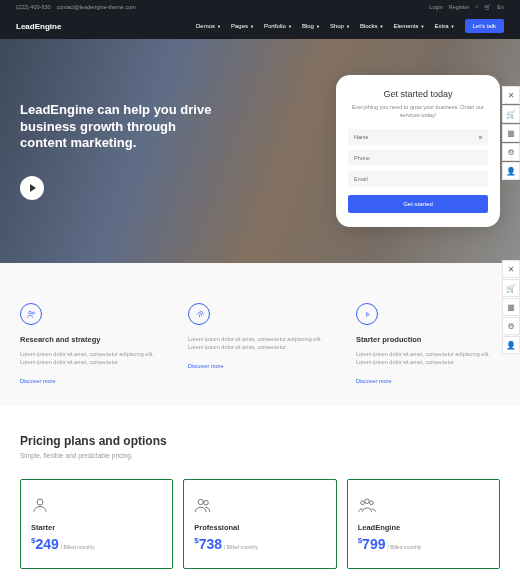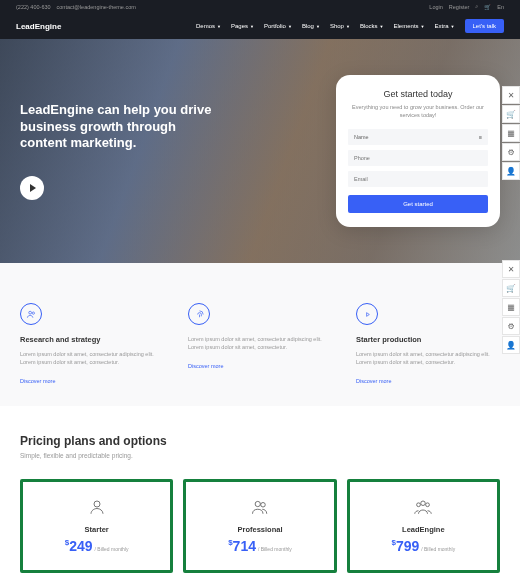--- a/index.html
+++ b/index.html
@@ -28,21 +28,21 @@
 .feature{flex:1}
 .feat-icon{width:22px;height:22px;border:1px solid #3860f6;border-radius:50%;display:flex;align-items:center;justify-content:center;margin-bottom:10px}
 .feat-icon svg{width:11px;height:11px;stroke:#3860f6;fill:none;stroke-width:1.5}
 .feat-title{font-size:7.5px;font-weight:600;color:#333;margin-bottom:6px}
 .feat-desc{font-size:5.5px;color:#999;line-height:1.5;margin-bottom:10px}
 .feat-link{font-size:5.5px;color:#3860f6;text-decoration:none}
 .pricing{padding:28px 20px 0}
 .pricing-title{font-size:12px;font-weight:700;color:#333;margin-bottom:4px}
 .pricing-sub{font-size:6.5px;color:#999;margin-bottom:20px}
 .price-cards{display:flex;gap:10px}
-.price-card{flex:1;border:3px solid #15803d;padding:16px 10px;text-align:center;border-radius:2px}
+.price-card{flex:1;border:1px solid #15803d;padding:16px 10px;text-align:left;border-radius:2px}
 .price-icon{margin-bottom:8px}
 .price-icon svg{width:18px;height:18px;stroke:#666;fill:none;stroke-width:1.2}
 .price-name{font-size:7.5px;font-weight:600;color:#333;margin-bottom:4px}
 .price-val{font-size:14px;font-weight:600;color:#3860f6}
 .price-dollar{font-size:8px;vertical-align:top}
 .price-period{font-size:5px;color:#999;font-weight:400}
 .side-widgets{position:fixed;right:0;top:86px;display:flex;flex-direction:column;gap:1px}
 .widget{width:18px;height:18px;background:#fff;border:1px solid #e5e5e5;display:flex;align-items:center;justify-content:center;font-size:8px;color:#666}
 .side-widgets.second{top:260px}
 </style>
@@ -168,21 +168,21 @@
       <div class="price-name">Starter</div>
       <div><span class="price-dollar price-val">$</span><span class="price-val">249</span> <span class="price-period">/ Billed monthly</span></div>
     </div>
     <div class="price-card">
       <div class="price-icon"><svg viewBox="0 0 24 24">
             <circle cx="9" cy="8" r="3.5"></circle>
             <circle cx="16" cy="9" r="3"></circle>
             <path d="M2 21c0-4 3-6 7-6s7 2 7 6M15 15c3 0 6 2 6 6"></path>
           </svg></div>
       <div class="price-name">Professional</div>
-      <div><span class="price-dollar price-val">$</span><span class="price-val">714</span> <span class="price-period">/ Billed monthly</span></div>
+      <div><span class="price-dollar price-val">$</span><span class="price-val">738</span> <span class="price-period">/ Billed monthly</span></div>
     </div>
     <div class="price-card">
       <div class="price-icon"><svg viewBox="0 0 24 24">
             <circle cx="12" cy="7" r="3"></circle>
             <circle cx="6" cy="9" r="2.5"></circle>
             <circle cx="18" cy="9" r="2.5"></circle>
             <path d="M6 21c0-3 3-5 6-5s6 2 6 5M1 21c0-2 2-4 5-4M23 21c0-2-2-4-5-4"></path>
           </svg></div>
       <div class="price-name">LeadEngine</div>
       <div><span class="price-dollar price-val">$</span><span class="price-val">799</span> <span class="price-period">/ Billed monthly</span></div>

